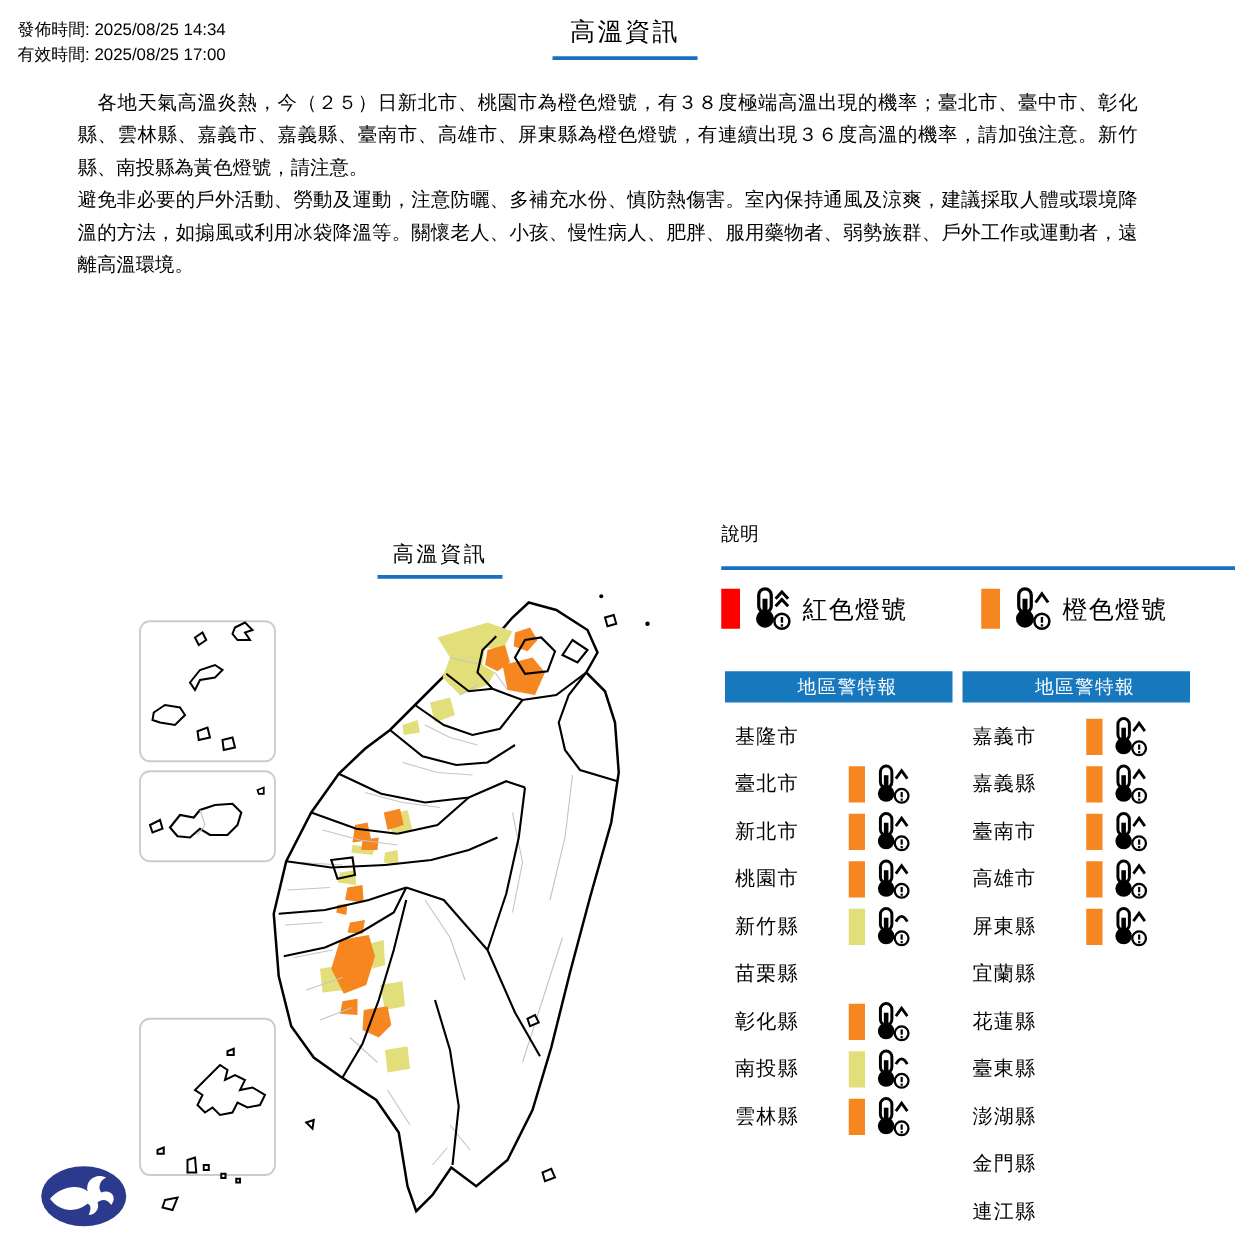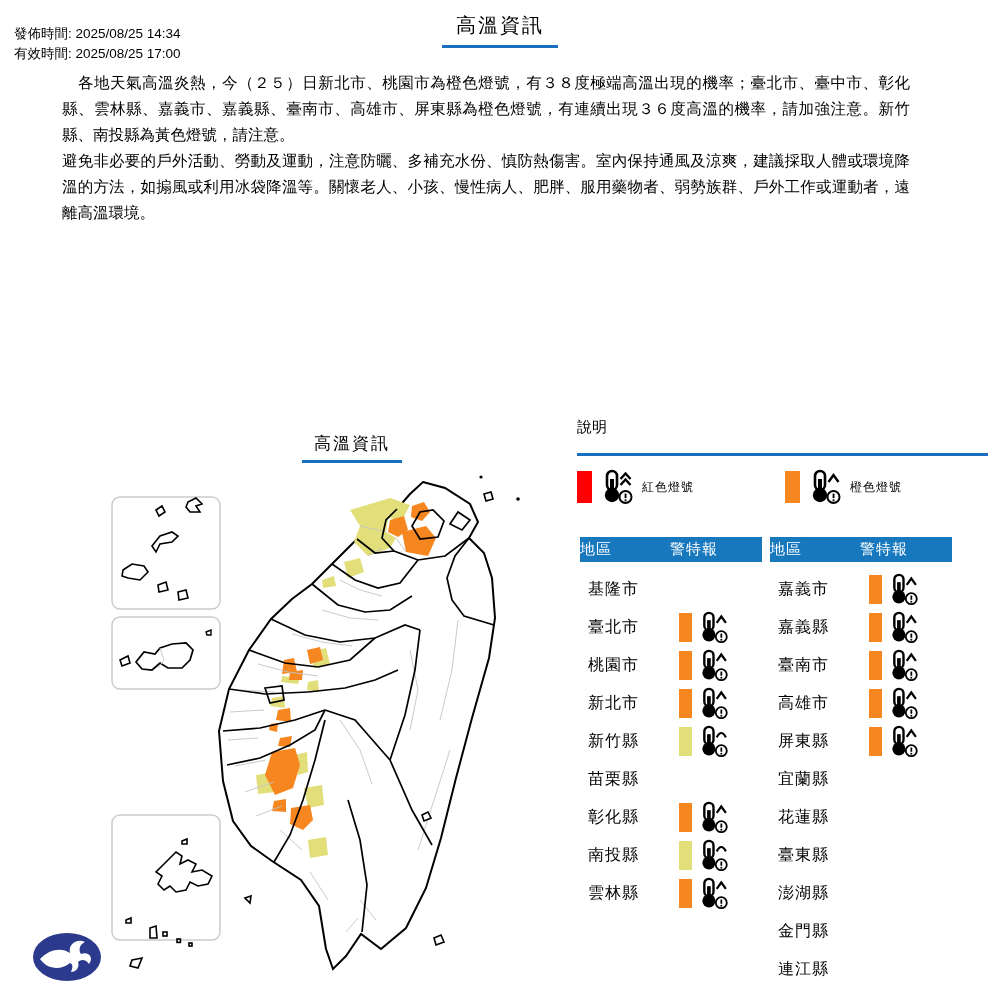--- a/index.html
+++ b/index.html
@@ -1,21 +1,21 @@
 <!DOCTYPE html>
 <html style="--red: #ff0000; --orange: #f6861f; --yellow: #e2df7a; --header_blue: #1878be; --underline_blue: #1a6fbf; --logo_navy: #2b3a8c; --inset_border: #cccccc; --township_gray: #c4c4c4;"><head>
 <meta charset="utf-8">
 <style>
   * { margin:0; padding:0; box-sizing:border-box; }
   html,body { width:1000px; height:1000px; background:#fff; overflow:hidden;
     font-family:"Liberation Sans","DejaVu Sans",sans-serif; color:#000; }
   .abs { position:absolute; }
 
   
-  #issue-info { left:14px; top:24px; font-size:13.5px; line-height:20px; }
+  #issue-info { left:14px; top:14px; font-size:13.5px; line-height:20px; }
 
   
   #main-title-wrap { left:0; top:12px; width:1000px; text-align:center; }
   #main-title { display:inline-block; font-size:20px; letter-spacing:2px;
     padding:0 14px 6px 14px; border-bottom:3px solid var(--underline_blue); }
 
   
   #body-text { left:62px; top:70px; width:848px; font-size:15.5px; line-height:26px;
     text-align:justify; }
   #body-text p.indent { text-indent:16px; }
@@ -25,29 +25,29 @@
   #map-title { display:inline-block; font-size:17px; letter-spacing:2px;
     padding:0 12px 5px 12px; border-bottom:3px solid var(--underline_blue); }
   #map-svg { left:60px; top:420px; }
 
   
   #legend-block { left:577px; top:418px; width:411px; }
   #legend-title { font-size:15px; padding-bottom:16px; border-bottom:3px solid var(--underline_blue); }
   #legend-items { margin-top:8px; display:grid; grid-template-columns:208px 203px; grid-auto-rows:46px; }
   .legend-item { display:flex; align-items:center; gap:7px; }
   .legend-item .chip { width:15px; height:32px; display:inline-block; }
-  .legend-label { font-size:12px; letter-spacing:1px; }
+  .legend-label { font-size:20px; letter-spacing:1px; }
 
   
   .warn-table { top:537px; width:182px; }
   #table-left { left:580px; }
   #table-right { left:770px; }
   .thead { height:25px; background:var(--header_blue); color:#fff; font-size:15px;
     display:flex; align-items:center; }
-  .thead .th1 { width:90px; text-align:left; letter-spacing:1px; }
+  .thead .th1 { width:90px; text-align:right; letter-spacing:1px; }
   .thead .th2 { width:92px; letter-spacing:1px; }
   .tbody { margin-top:8px; }
   .trow { position:relative; height:38px; }
   .trow .region { position:absolute; left:8px; top:9px; font-size:16px; letter-spacing:1px; }
   .trow .warn { position:absolute; left:99px; top:3px; display:flex; align-items:center; gap:5px; }
   .trow .chip { width:13px; height:29px; display:inline-block; }
   .thermo { display:block; }
 
   
   #cwa-logo { left:30px; top:930px; }
@@ -251,30 +251,30 @@
       <div class="trow">
         <span class="region">臺北市</span>
         <span class="warn">
           <span class="chip" style="background: rgb(246, 134, 31);"></span>
           <svg width="33" height="33" viewBox="0 0 36 36" class="thermo">
             <use href="#th-orange"></use>
           </svg>
         </span>
       </div>
       <div class="trow">
+        <span class="region">新北市</span>
+        <span class="warn">
+          <span class="chip" style="background: rgb(246, 134, 31);"></span>
+          <svg width="33" height="33" viewBox="0 0 36 36" class="thermo">
+            <use href="#th-orange"></use>
+          </svg>
+        </span>
+      </div>
+      <div class="trow">
         <span class="region">桃園市</span>
-        <span class="warn">
-          <span class="chip" style="background: rgb(246, 134, 31);"></span>
-          <svg width="33" height="33" viewBox="0 0 36 36" class="thermo">
-            <use href="#th-orange"></use>
-          </svg>
-        </span>
-      </div>
-      <div class="trow">
-        <span class="region">新北市</span>
         <span class="warn">
           <span class="chip" style="background: rgb(246, 134, 31);"></span>
           <svg width="33" height="33" viewBox="0 0 36 36" class="thermo">
             <use href="#th-orange"></use>
           </svg>
         </span>
       </div>
       <div class="trow">
         <span class="region">新竹縣</span>
         <span class="warn">

